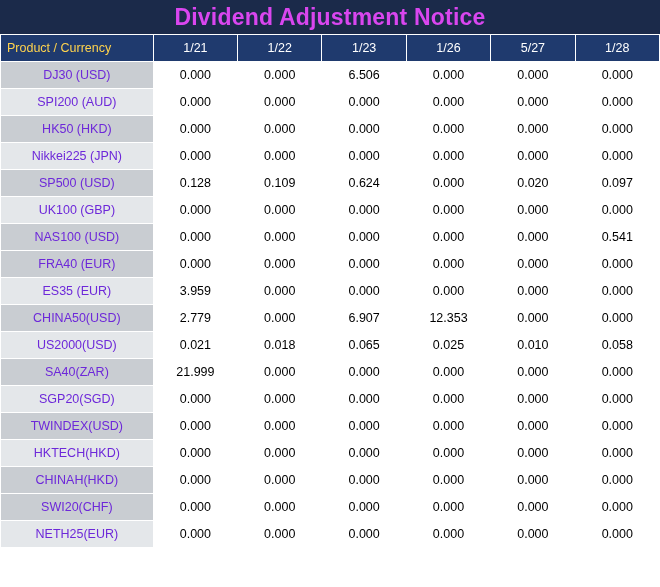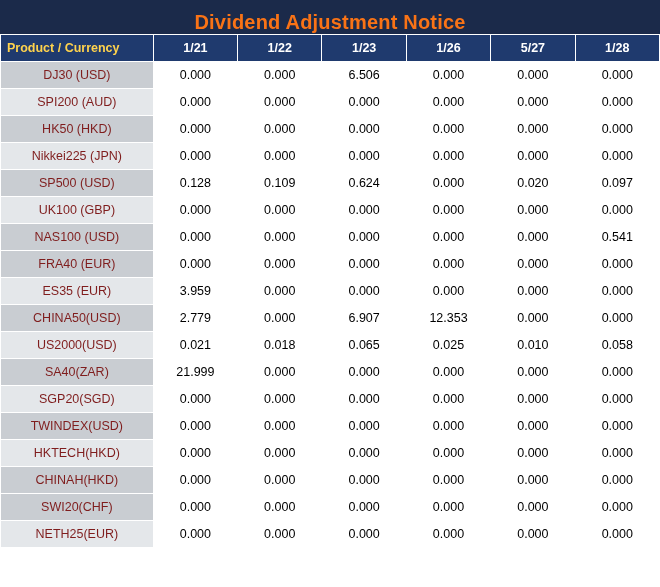--- a/index.html
+++ b/index.html
@@ -13,55 +13,55 @@
     font-family: "Liberation Sans", sans-serif;
     overflow: hidden;
   }
   .notice {
     width: 660px;
     box-sizing: border-box;
   }
   .title-bar {
     height: 34px;
     background: #1b2a4a;
-    color: #f97316;
-    font-size: 20px;
+    color: #d946ef;
+    font-size: 23px;
     font-weight: bold;
     display: flex;
-    align-items: flex-end;
+    align-items: center;
     justify-content: center;
     letter-spacing: 0.2px;
   }
   table.grid {
     border-collapse: collapse;
     width: 660px;
     table-layout: fixed;
   }
   table.grid th, table.grid td {
     border: 1px solid #ffffff;
     font-size: 12.5px;
     height: 27px;
     padding: 0;
     text-align: center;
     vertical-align: middle;
     box-sizing: border-box;
   }
   thead th {
     background: #1f3a6e;
     color: #ffffff;
-    font-weight: bold;
+    font-weight: normal;
   }
   thead th.prodcol {
     text-align: left;
     padding-left: 6px;
     color: #ffd34d;
   }
   td.prodcell {
     font-weight: normal;
-    color: #7f1d1d;
+    color: #6d28d9;
   }
   tr.rowA td.prodcell { background: #c9cdd2; }
   tr.rowB td.prodcell { background: #e4e7ea; }
   tr.rowA td.valcell { background: #ffffff; }
   tr.rowB td.valcell { background: #ffffff; }
   td.valcell { color: #000000; }
   td.valcell.pos { color: #000000; }
   .colprod { width: 152px; }
   .colval { width: 84px; }
 </style>

